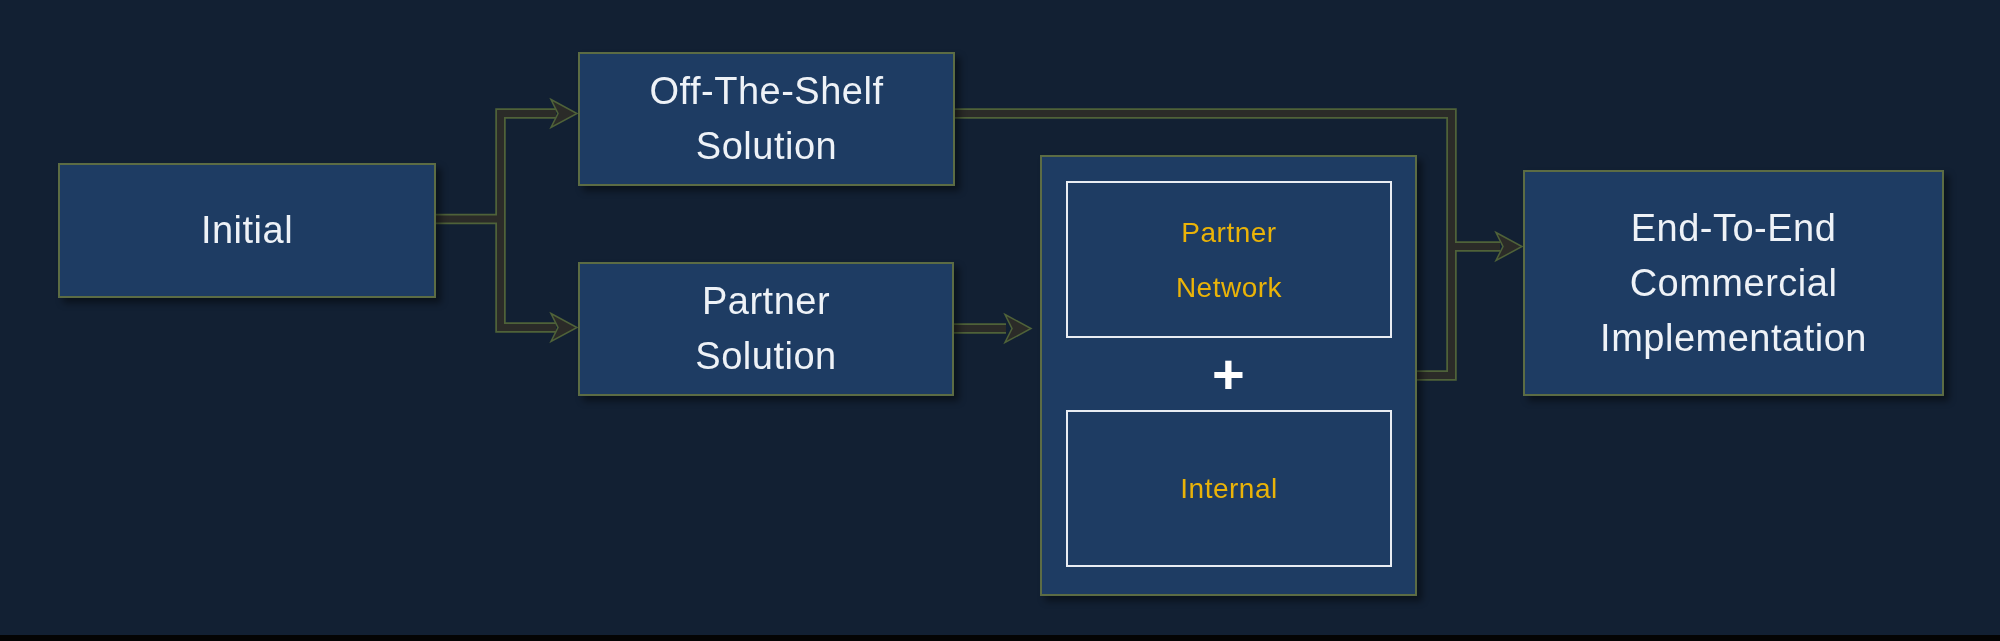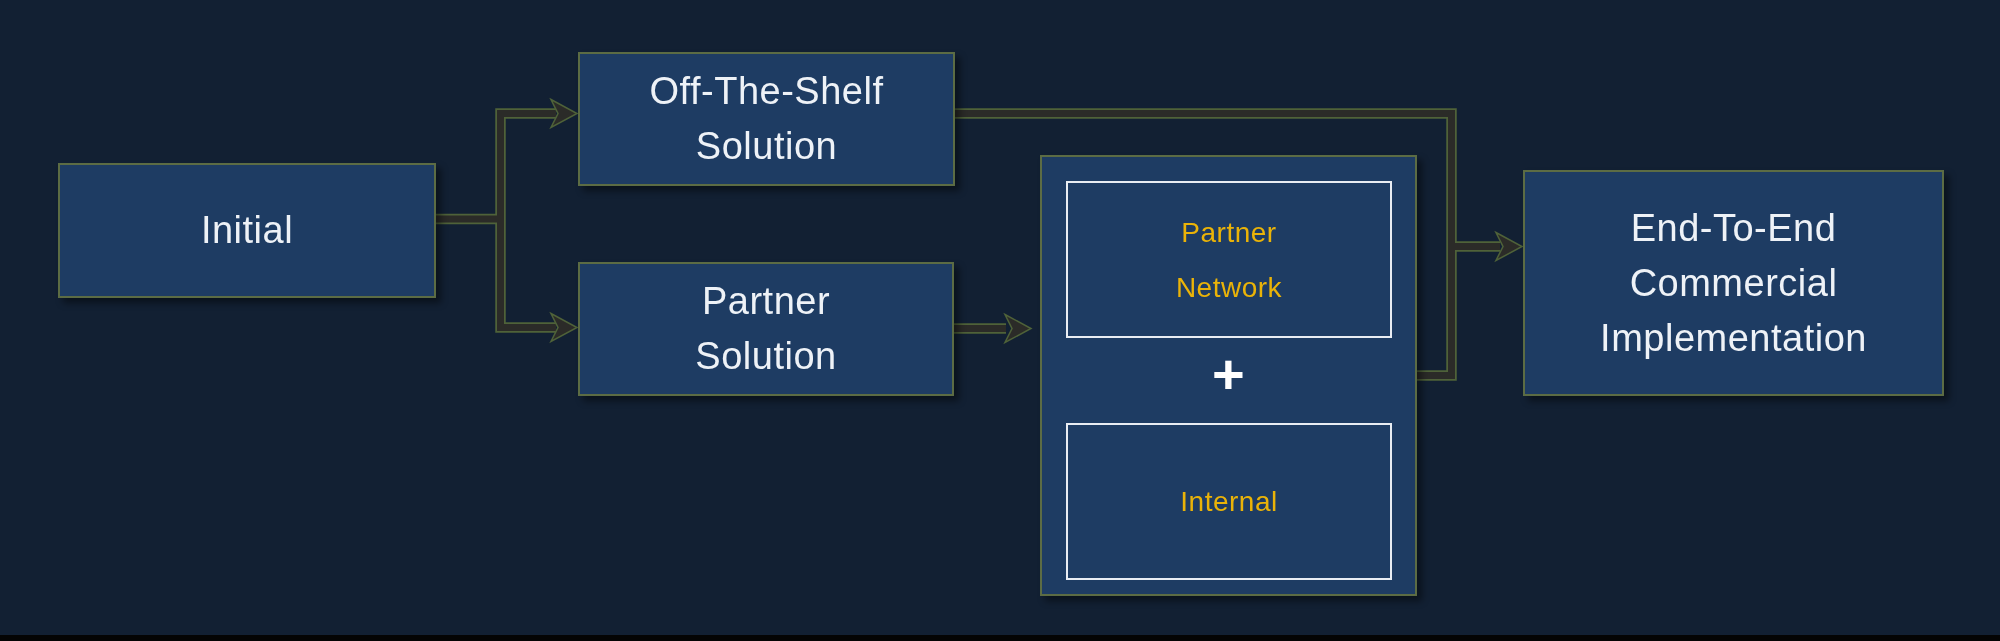--- a/index.html
+++ b/index.html
@@ -41,21 +41,21 @@
     font-size: 28px;
     line-height: 55px;
     letter-spacing: 0.5px;
     box-sizing: border-box;
   }
   #node-initial   { left: 58px;   top: 163px; width: 378px; height: 135px; }
   #node-offshelf  { left: 578px;  top: 52px;  width: 377px; height: 134px; }
   #node-custom    { left: 578px;  top: 262px; width: 376px; height: 134px; }
   #node-group     { left: 1040px; top: 155px; width: 377px; height: 441px; }
   #node-partner   { left: 24px;   top: 24px;  width: 326px; height: 157px; }
-  #node-internal  { left: 24px;   top: 266px; width: 326px; height: 157px; }
+  #node-internal  { left: 24px;   top: 253px; width: 326px; height: 157px; }
   #node-e2e       { left: 1523px; top: 134px; width: 421px; height: 226px; margin-top: 36px; }
   #plus-sign {
     position: absolute;
     left: 0; right: 0;
     top: 185px;
     height: 64px;
     display: flex;
     align-items: center;
     justify-content: center;
     color: #ffffff;

